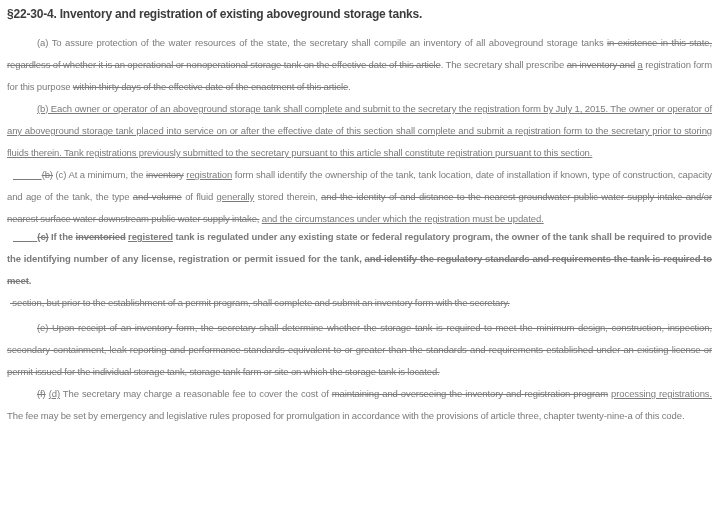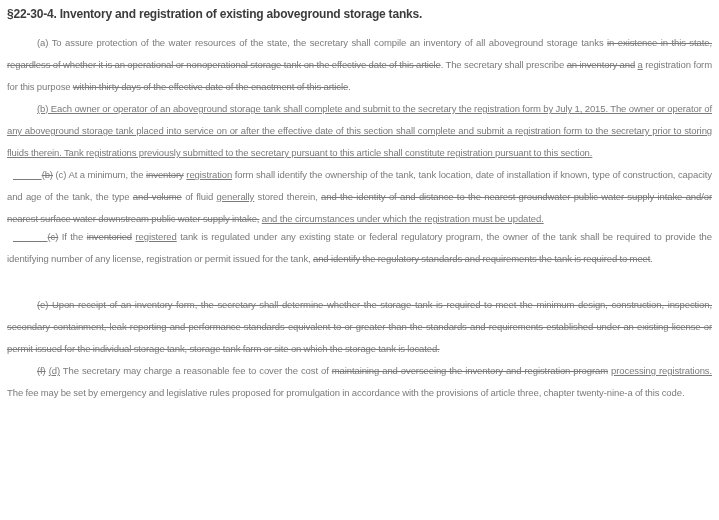--- a/index.html
+++ b/index.html
@@ -33,30 +33,31 @@
     line-height: 16px;
   }
   .para {
     margin: 0;
     text-align: justify;
     text-indent: 30px;
     word-spacing: -0.2px;
   }
   .indent-sm { text-indent: 6px; }
   .indent-0  { text-indent: 3px; }
-  .mt-tight  { margin-top: -4px; }
-  .mt-gap    { margin-top: 24px; }
+  .mt-tight  { margin-top: -4px; font-weight: bold; }
+  .mt-gap    { margin-top: 3px; }
   .s { text-decoration: line-through; }
   .u { text-decoration: underline; }
 </style>
 </head>
 <body>
 
 <div class="page">
   <h1 class="doc-title">§22-30-4. Inventory and registration of existing aboveground storage tanks.</h1>
 
   <p class="para"><span>(a) To assure protection of the water resources of the state, the secretary shall compile an inventory of all aboveground storage tanks </span><span class="s">in existence in this state, regardless of whether it is an operational or nonoperational storage tank on the effective date of this article</span><span>. The secretary shall prescribe </span><span class="s">an inventory and</span><span> </span><span class="u">a</span><span> registration form for this purpose </span><span class="s">within thirty days of the effective date of the enactment of this article</span><span>.</span></p>
   <p class="para"><span class="u">(b) Each owner or operator of an aboveground storage tank shall complete and submit to the secretary the registration form by July 1, 2015. The owner or operator of any aboveground storage tank placed into service on or after the effective date of this section shall complete and submit a registration form to the secretary prior to storing fluids therein. Tank registrations previously submitted to the secretary pursuant to this article shall constitute registration pursuant to this section.</span></p>
   <p class="para indent-sm"><span class="u">&nbsp;&nbsp;&nbsp;&nbsp;&nbsp;&nbsp;&nbsp;&nbsp;&nbsp;&nbsp;&nbsp;</span><span class="s">(b)</span><span> (c) At a minimum, the </span><span class="s">inventory</span><span> </span><span class="u">registration</span><span> form shall identify the ownership of the tank, tank location, date of installation if known, type of construction, capacity and age of the tank, the type </span><span class="s">and volume</span><span> of fluid </span><span class="u">generally</span><span> stored therein, </span><span class="s">and the identity of and distance to the nearest groundwater public water supply intake and/or nearest surface water downstream public water supply intake,</span><span> </span><span class="u">and the circumstances under which the registration must be updated.</span></p>
   <p class="para indent-sm mt-tight"><span class="u">&nbsp;&nbsp;&nbsp;&nbsp;&nbsp;&nbsp;&nbsp;&nbsp;&nbsp;&nbsp;</span><span class="s">(c)</span><span> If the </span><span class="s">inventoried</span><span> </span><span class="u">registered</span><span> tank is regulated under any existing state or federal regulatory program, the owner of the tank shall be required to provide the identifying number of any license, registration or permit issued for the tank, </span><span class="s">and identify the regulatory standards and requirements the tank is required to meet</span><span>.</span></p>
+  <p class="para indent-0"><span class="s">&nbsp;section, but prior to the establishment of a permit program, shall complete and submit an inventory form with the secretary.</span></p>
   <p class="para mt-gap"><span class="s">(e) Upon receipt of an inventory form, the secretary shall determine whether the storage tank is required to meet the minimum design, construction, inspection, secondary containment, leak reporting and performance standards equivalent to or greater than the standards and requirements established under an existing license or permit issued for the individual storage tank, storage tank farm or site on which the storage tank is located.</span></p>
   <p class="para"><span class="s">(f)</span><span> </span><span class="u">(d)</span><span> The secretary may charge a reasonable fee to cover the cost of </span><span class="s">maintaining and overseeing the inventory and registration program</span><span> </span><span class="u">processing registrations.</span><span> The fee may be set by emergency and legislative rules proposed for promulgation in accordance with the provisions of article three, chapter twenty-nine-a of this code.</span></p>
 </div>
 
 </body></html>

